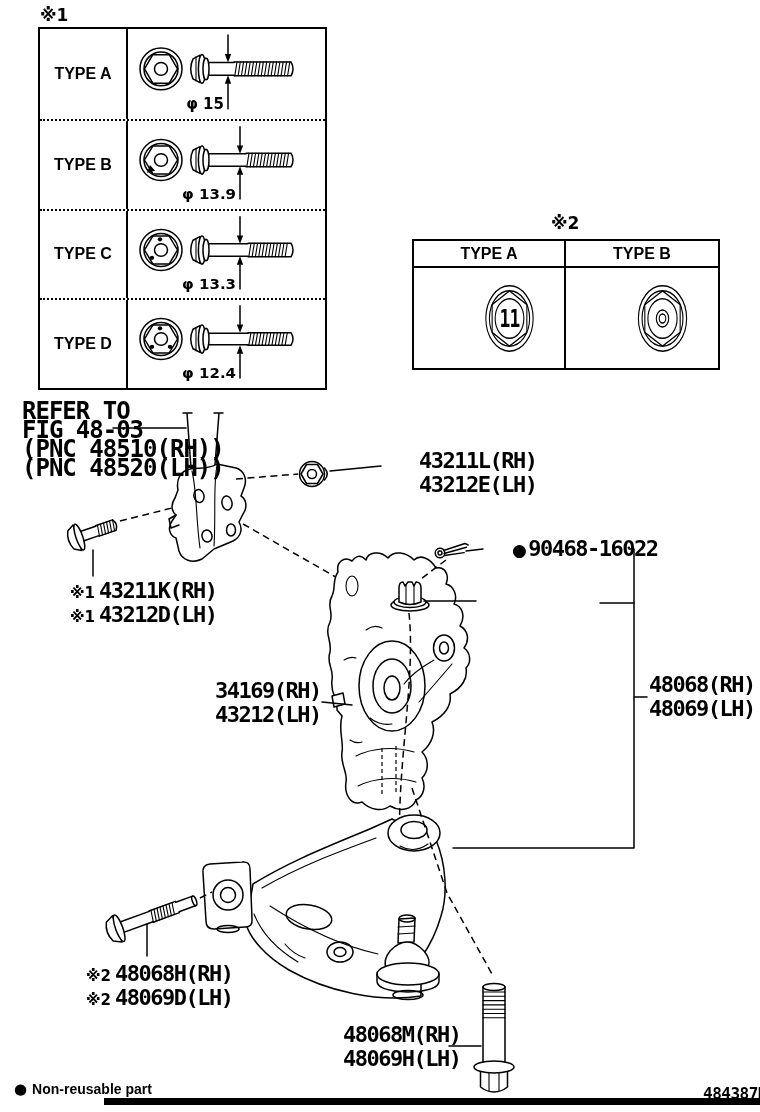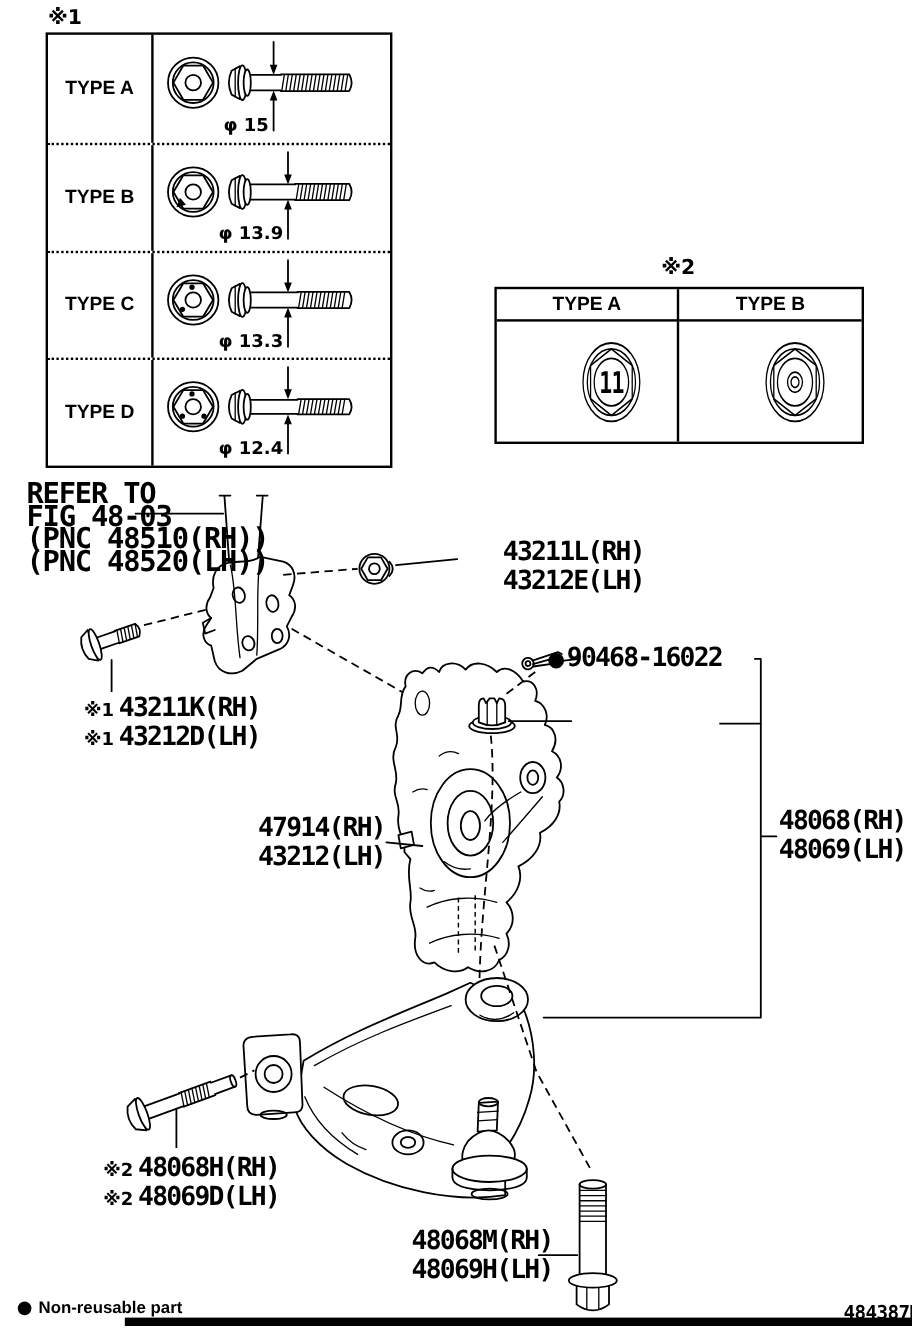--- a/index.html
+++ b/index.html
@@ -332,27 +332,27 @@
   <div class="label" style="left:383px; top:449px;margin-left:36px;">
     <div class="partnum">43211L(RH)</div>
     <div class="partnum">43212E(LH)</div>
   </div>
 
   <div class="label" style="left:30px; top:579px;margin-left:40px;">
     <div class="partnum"><span class="prefix">※1</span><span>43211K(RH)</span></div>
     <div class="partnum"><span class="prefix">※1</span><span>43212D(LH)</span></div>
   </div>
 
-  <div class="label" style="left:456px; top:537px;text-align:right;">
+  <div class="label" style="left:512px; top:537px;text-align:right;">
     <div class="partnum"><span class="bullet">●</span><span>90468-16022</span></div>
   </div>
 
 
   <div class="label" style="left:215px; top:679px;">
-    <div class="partnum">47914(RH)</div>
+    <div class="partnum">34169(RH)</div>
     <div class="partnum">43212(LH)</div>
   </div>
 
   <div class="label" style="left:649px; top:673px;">
     <div class="partnum">48068(RH)</div>
     <div class="partnum">48069(LH)</div>
   </div>
 
   <div class="label" style="left:86px; top:962px;">
     <div class="partnum"><span class="prefix">※2</span><span>48068H(RH)</span></div>

